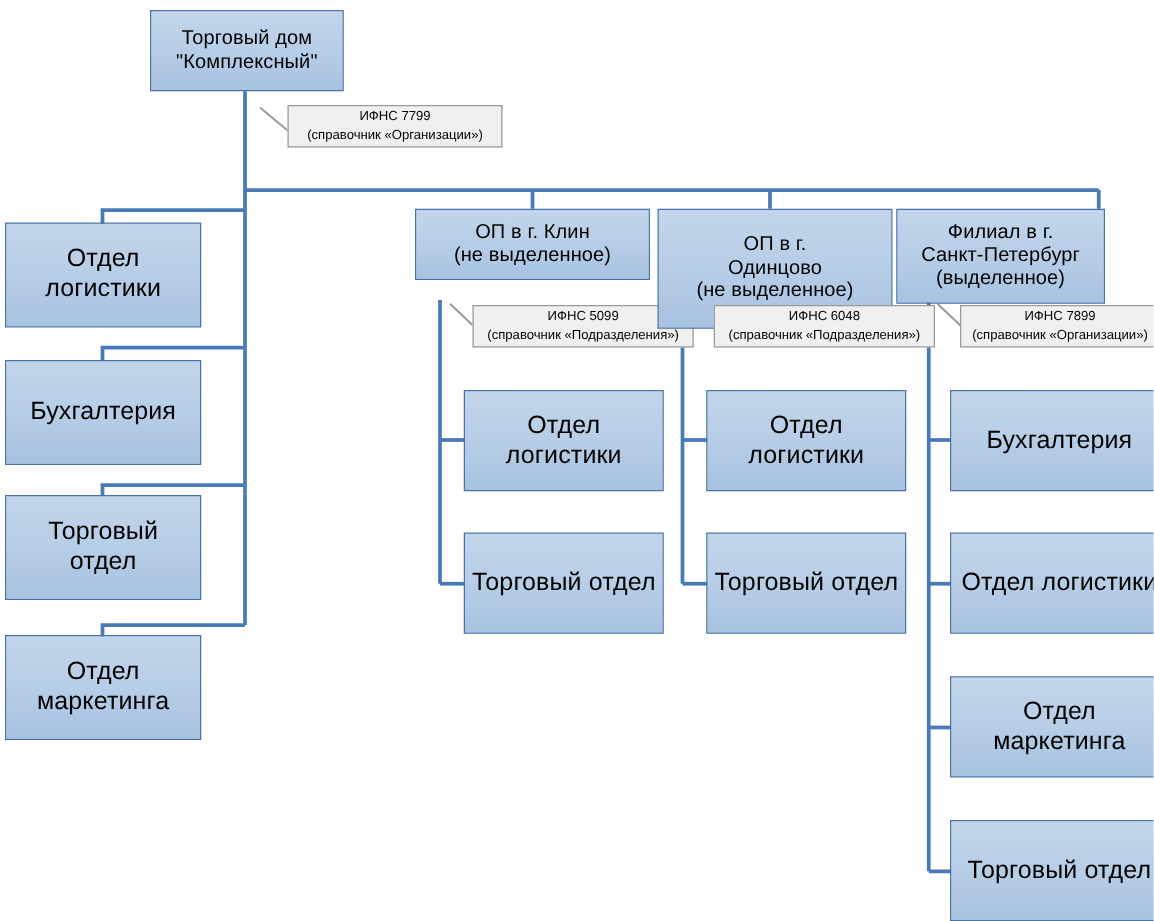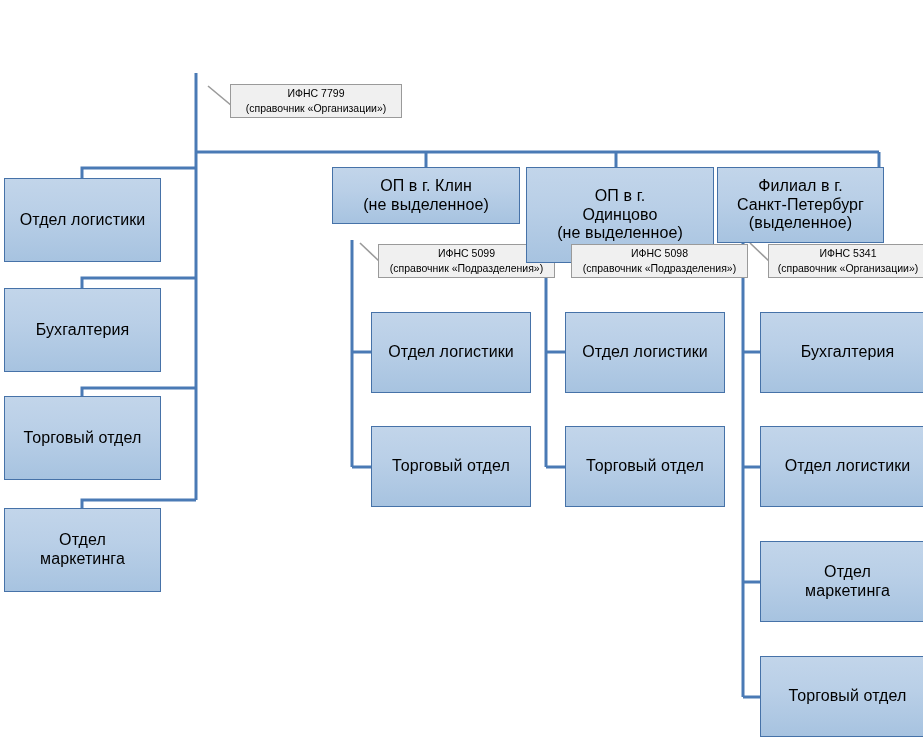--- a/index.html
+++ b/index.html
@@ -39,21 +39,21 @@
     align-items: center;
     justify-content: center;
     text-align: center;
     line-height: 1.18;
     padding: 2px 5px;
     font-size: 15.5px;
     letter-spacing: 0.1px;
   }
   .node.root       { font-size: 16px; }
   .node.division   { font-size: 16px; }
-  .node.leaf       { font-size: 16px; }
+  .node.leaf       { font-size: 20px; }
   .node .label {
     display: block;
     white-space: pre-line;
   }
   
   .callout {
     position: absolute;
     box-sizing: border-box;
     border: 1px solid #9a9a9a;
     background: #f0f0f0;
@@ -109,20 +109,24 @@
     </g>
 
     <g stroke="#9a9a9a" stroke-width="1.6" fill="none">
       <path d="M208,86 L232,106"></path>
       <path d="M360,243 L380,262"></path>
       <path d="M552,243 L572,262"></path>
       <path d="M750,243 L770,262"></path>
     </g>
   </svg>
 
+  <div class="node root" style="left:120px; top:8px; width:155px; height:65px;">
+    <span class="label">Торговый дом
+"Комплексный"</span>
+  </div>
 
   <div class="callout" style="left:230px; top:84px; width:172px; height:34px;">
     <span class="c-title">ИФНС 7799</span>
     <span class="c-sub">(справочник «Организации»)</span>
   </div>
 
   <div class="node leaf" style="left:4px; top:178px; width:157px; height:84px;">
     <span class="label">Отдел логистики</span>
   </div>
 
@@ -157,40 +161,40 @@
     <span class="label">Торговый отдел</span>
   </div>
 
   <div class="node division" style="left:526px; top:167px; width:188px; height:96px;">
     <span class="label">ОП в г.
 Одинцово
 (не выделенное)</span>
   </div>
 
   <div class="callout" style="left:571px; top:244px; width:177px; height:34px;">
-    <span class="c-title">ИФНС 5098</span>
+    <span class="c-title">ИФНС 6048</span>
     <span class="c-sub">(справочник «Подразделения»)</span>
   </div>
 
   <div class="node leaf" style="left:565px; top:312px; width:160px; height:81px;">
     <span class="label">Отдел логистики</span>
   </div>
 
   <div class="node leaf" style="left:565px; top:426px; width:160px; height:81px;">
     <span class="label">Торговый отдел</span>
   </div>
 
   <div class="node division" style="left:717px; top:167px; width:167px; height:76px;justify-content:center;">
     <span class="label">Филиал в г.
 Санкт-Петербург
 (выделенное)</span>
   </div>
 
   <div class="callout" style="left:768px; top:244px; width:160px; height:34px;">
-    <span class="c-title">ИФНС 5341</span>
+    <span class="c-title">ИФНС 7899</span>
     <span class="c-sub">(справочник «Организации»)</span>
   </div>
 
   <div class="node leaf" style="left:760px; top:312px; width:175px; height:81px;">
     <span class="label">Бухгалтерия</span>
   </div>
 
   <div class="node leaf" style="left:760px; top:426px; width:175px; height:81px;">
     <span class="label">Отдел логистики</span>
   </div>

